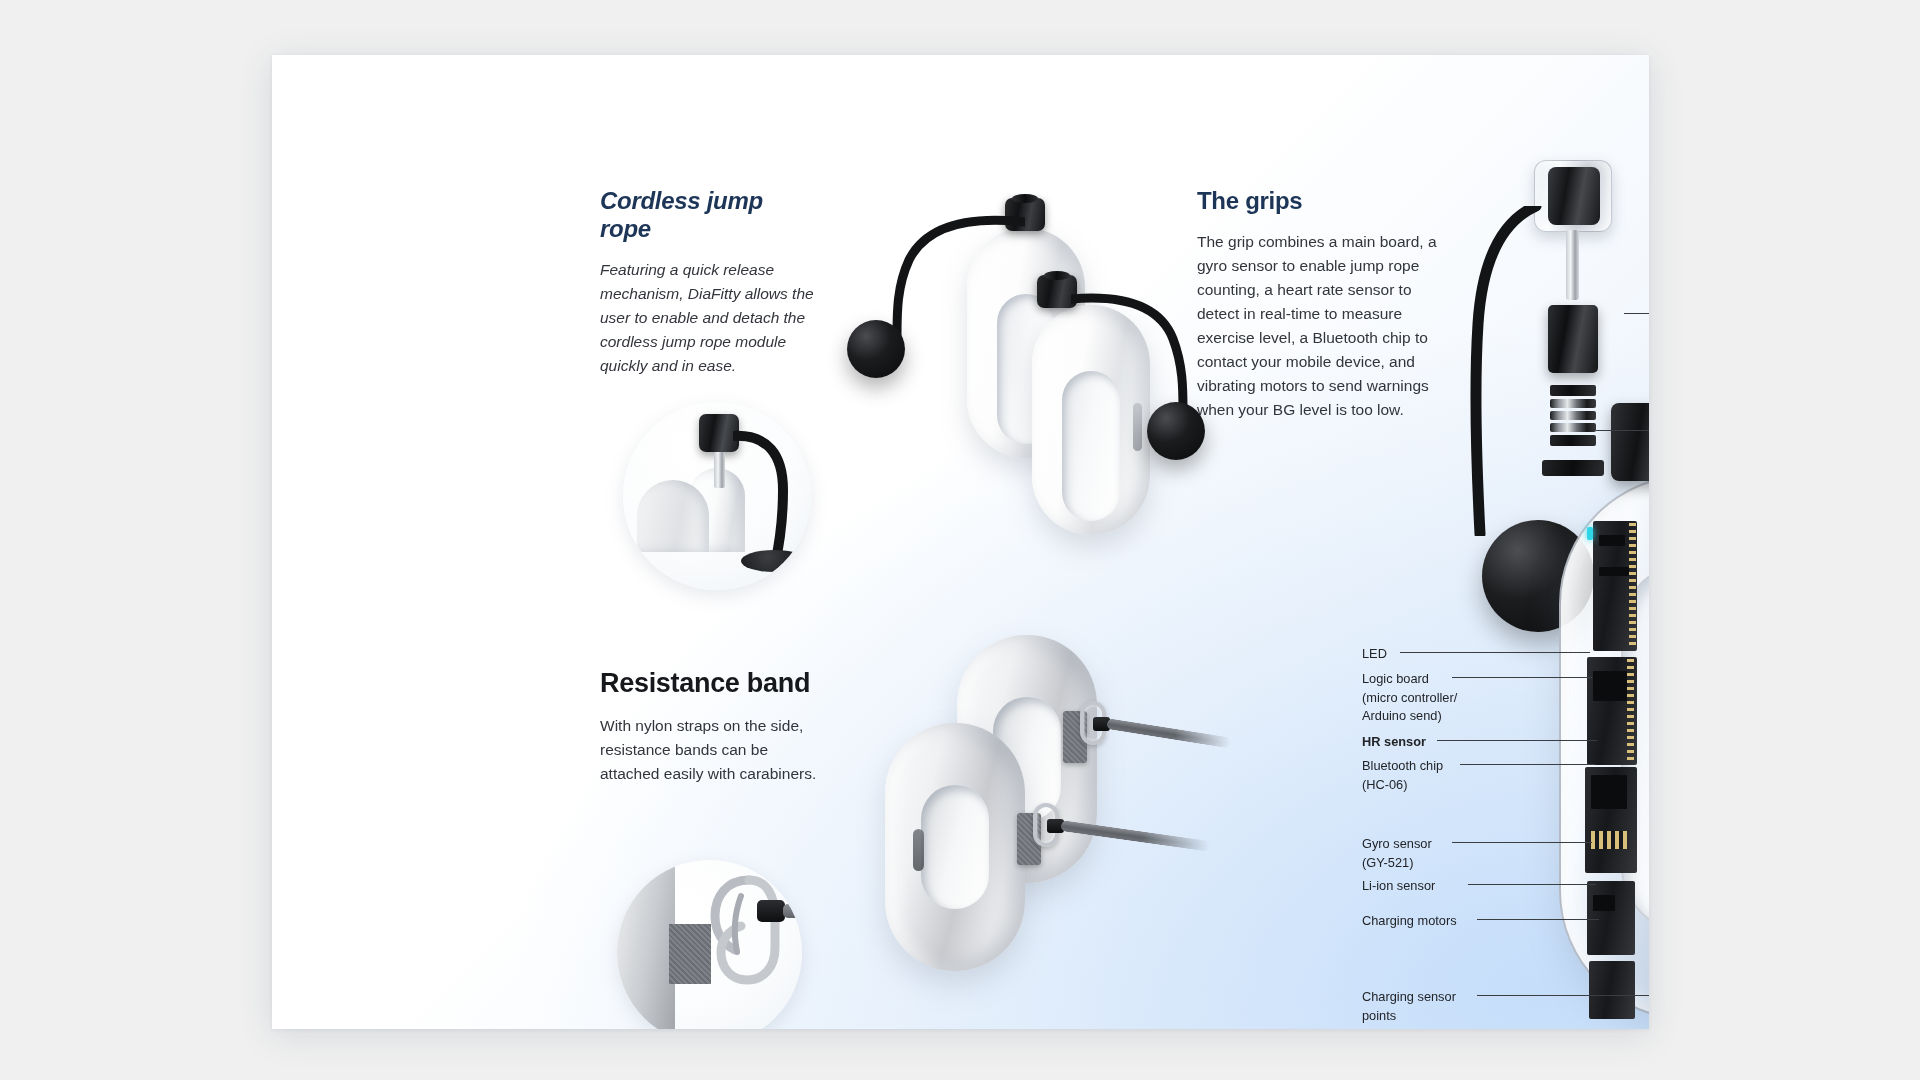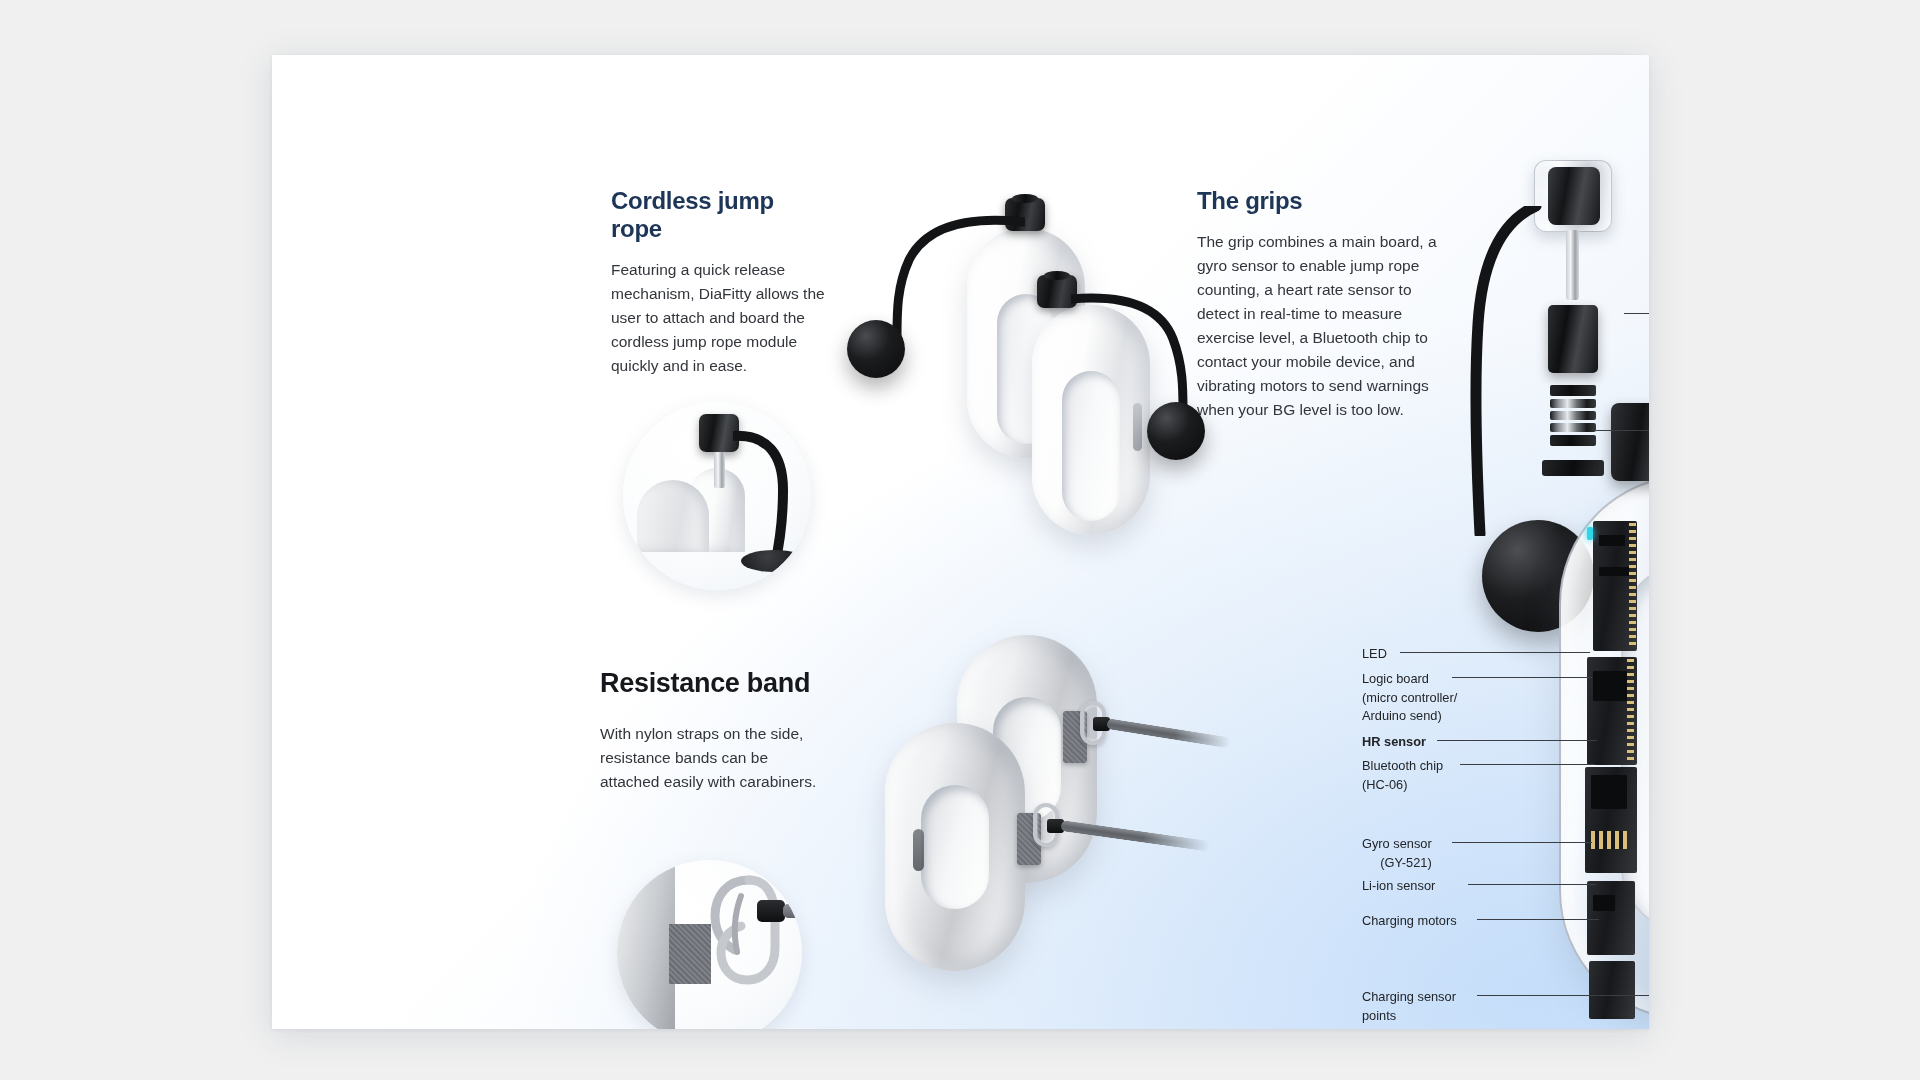--- a/index.html
+++ b/index.html
@@ -38,26 +38,26 @@
   .callout {
     position: absolute;
     font-size: 12.8px; line-height: 1.45; color: #222428;
     white-space: pre-line;
   }
   .lead {
     position: absolute; height: 1px; background: #3a3d42;
   }
 
   
-  #blk-jump  { position: absolute; left: 339px; top: 132px; width: 215px; }
+  #blk-jump  { position: absolute; left: 328px; top: 132px; width: 215px; font-style: italic; }
   #blk-jump .body-txt { margin-top: 15px; }
   #blk-grips { position: absolute; left: 925px; top: 132px; width: 240px; }
   #blk-grips .body-txt { margin-top: 15px; }
   #blk-band  { position: absolute; left: 328px; top: 613px; width: 218px; }
-  #blk-band .body-txt { margin-top: 23px; }
+  #blk-band .body-txt { margin-top: 15px; }
 
   
   .art { position: absolute; }
 
   
   #art-grips { left: 575px; top: 125px; width: 330px; height: 340px; }
   .grip-body {
     position: absolute; width: 118px; height: 230px;
     border-radius: 59px;
     background: linear-gradient(100deg,#ffffff 0%,#fdfdfd 38%,#e2e4e7 62%,#f6f7f8 82%,#ffffff 100%);
@@ -203,21 +203,21 @@
   }
 </style>
 </head>
 <body>
 
 <div id="stage">
   <div id="card">
 
     <div id="blk-jump">
       <div class="h-navy">Cordless jump rope</div>
-      <div class="body-txt">Featuring a quick release mechanism, DiaFitty allows the user to attach and board the cordless jump rope module quickly and in ease.</div>
+      <div class="body-txt">Featuring a quick release mechanism, DiaFitty allows the user to enable and detach the cordless jump rope module quickly and in ease.</div>
     </div>
 
     <div id="blk-grips">
       <div class="h-navy">The grips</div>
       <div class="body-txt">The grip combines a main board, a gyro sensor to enable jump rope counting, a heart rate sensor to detect in real-time to measure exercise level, a Bluetooth chip to contact your mobile device, and vibrating motors to send warnings when your BG level is too low.</div>
     </div>
 
     <div id="blk-band">
       <div class="h-dark">Resistance band</div>
       <div class="body-txt">With nylon straps on the side, resistance bands can be attached easily with carabiners.</div>
@@ -371,21 +371,21 @@
 Arduino send)</div>
     <div class="lead" style="left:1180px; top:622px; width:140px;"></div>
 
     <div class="callout" style="left:1090px; top:678px;font-weight:bold;">HR sensor</div>
     <div class="lead" style="left:1165px; top:685px; width:160px;"></div>
 
     <div class="callout" style="left:1090px; top:702px;">Bluetooth chip
 (HC-06)</div>
     <div class="lead" style="left:1188px; top:709px; width:135px;"></div>
 
-    <div class="callout" style="left:1090px; top:780px;text-align:right;">Gyro sensor
+    <div class="callout" style="left:1090px; top:780px;">Gyro sensor
 (GY-521)</div>
     <div class="lead" style="left:1180px; top:787px; width:140px;"></div>
 
     <div class="callout" style="left:1090px; top:822px;">Li-ion sensor</div>
     <div class="lead" style="left:1196px; top:829px; width:128px;"></div>
 
     <div class="callout" style="left:1090px; top:857px;">Charging motors</div>
     <div class="lead" style="left:1205px; top:864px; width:122px;"></div>
 
     <div class="callout" style="left:1090px; top:933px;">Charging sensor

